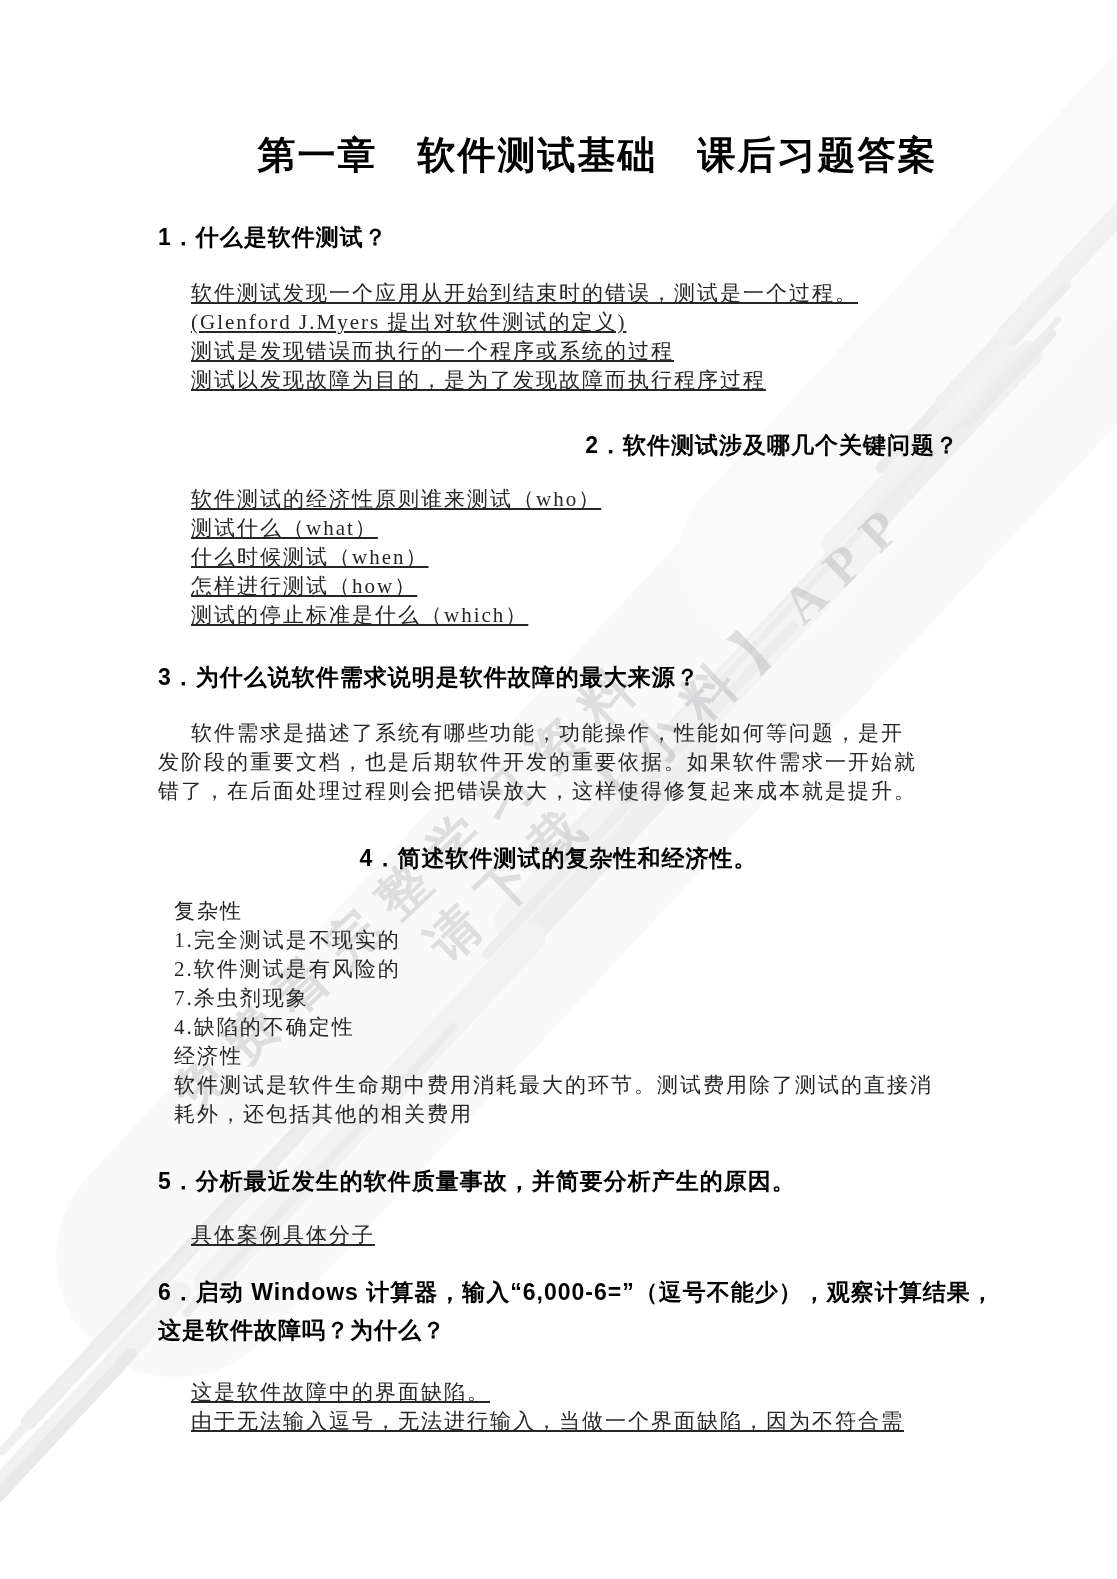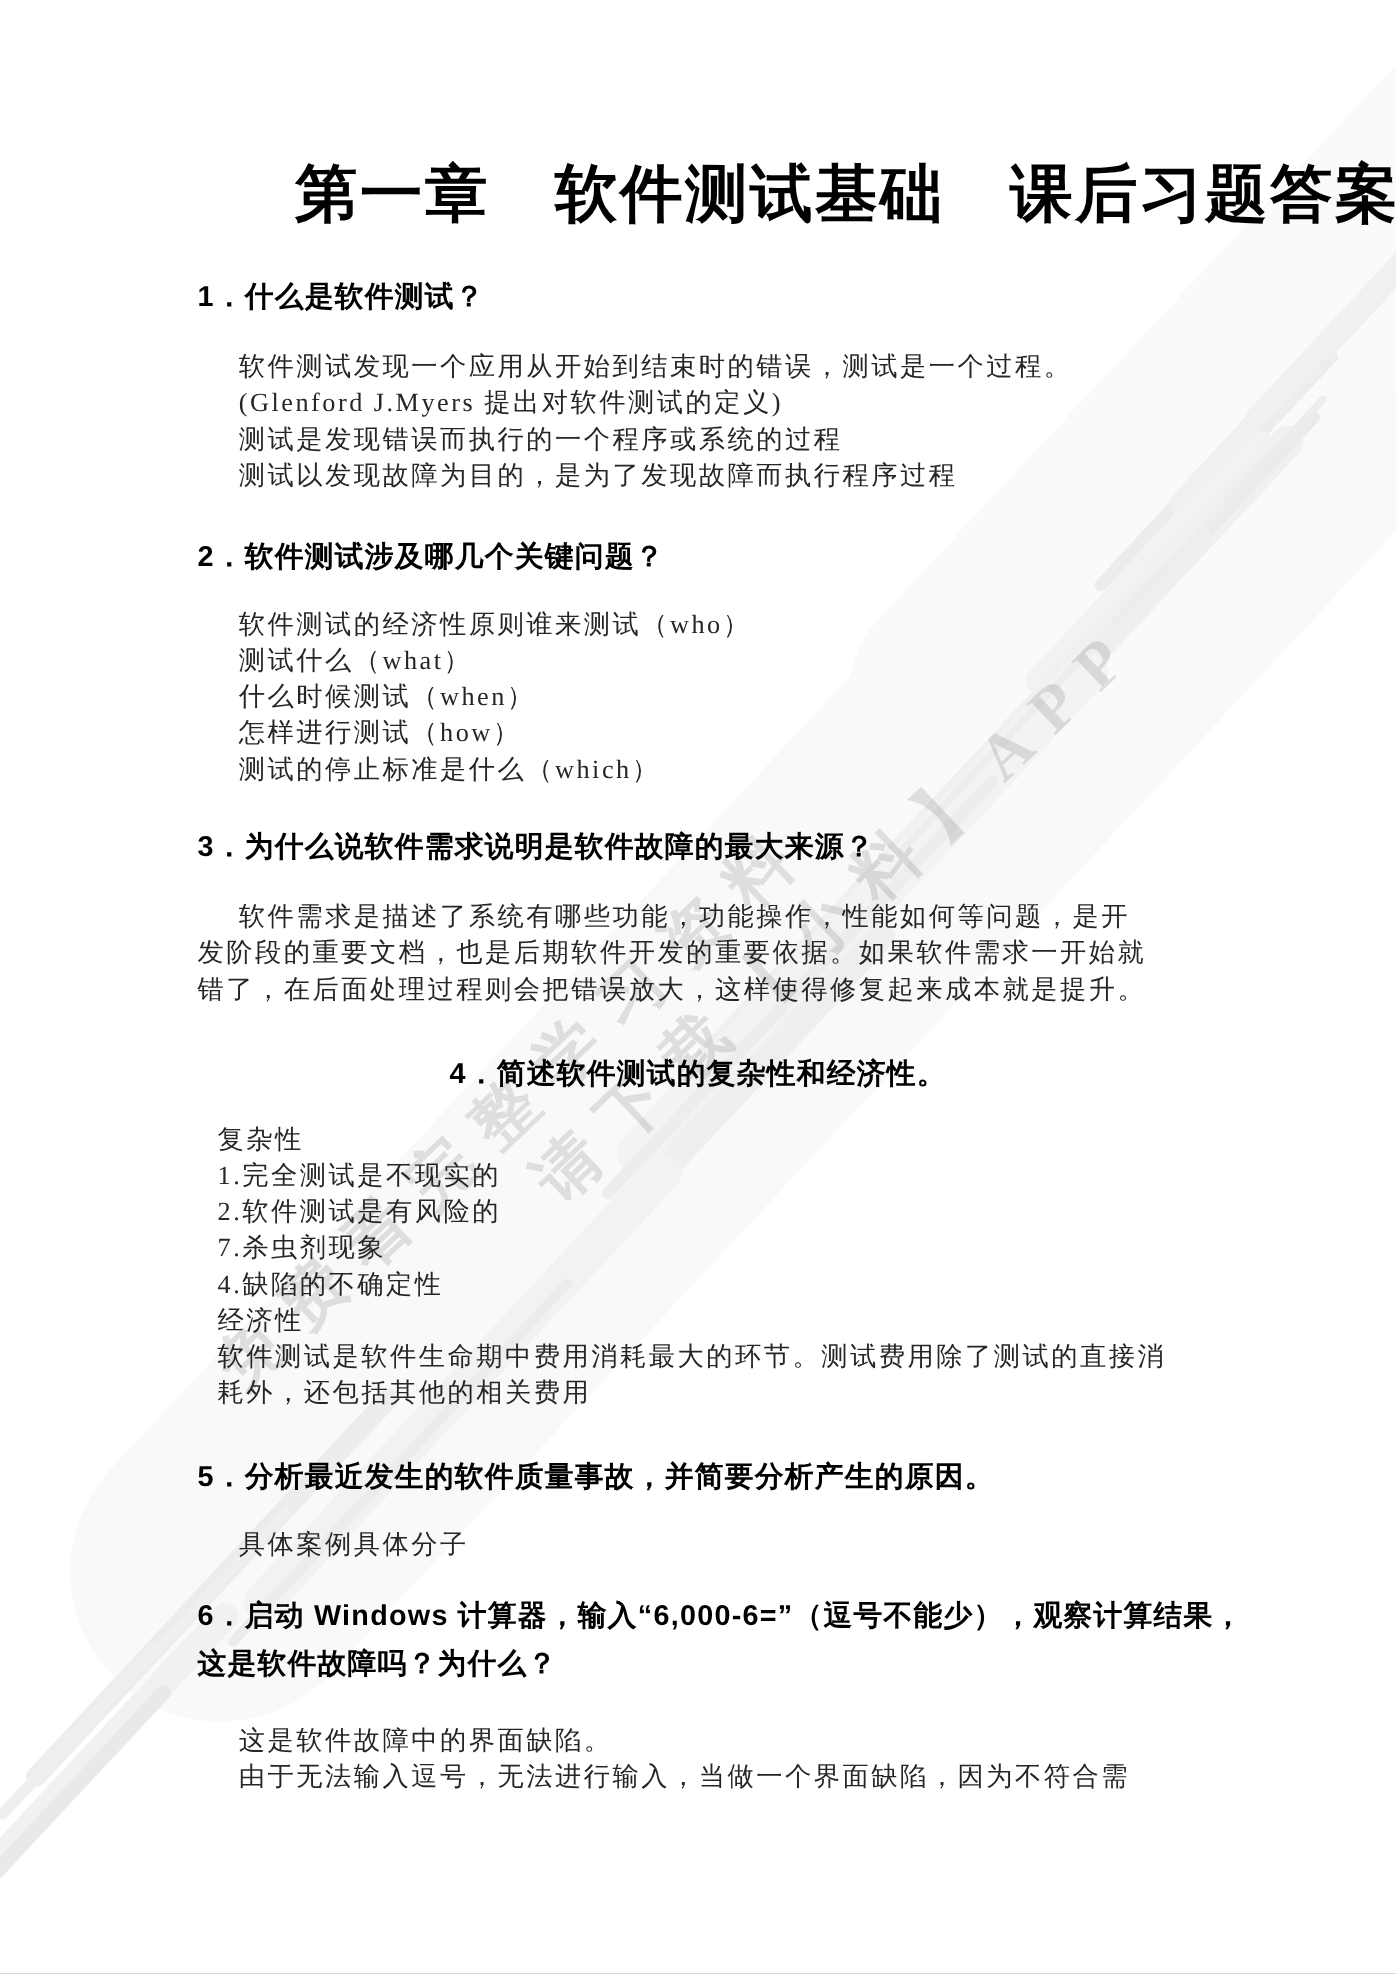--- a/index.html
+++ b/index.html
@@ -70,21 +70,21 @@
     position: relative;
     z-index: 1;
     padding: 0 158px;
   }
   .doc-title {
     margin-top: 130px;
     margin-left: 78px;
     text-align: center;
     font-family: "Liberation Sans", "DejaVu Sans", sans-serif;
     font-weight: 700;
-    font-size: 50px;
+    font-size: 38px;
     line-height: 50px;
     letter-spacing: 2px;
     color: #000000;
     white-space: pre;
   }
   .q-heading {
     font-family: "Liberation Sans", "DejaVu Sans", sans-serif;
     font-weight: 700;
     font-size: 23px;
     line-height: 38px;
@@ -92,26 +92,26 @@
     color: #000000;
     white-space: pre;
   }
   .answer { color: #262626; }
   .a-line {
     font-size: 21px;
     line-height: 29px;
     letter-spacing: 2px;
     white-space: pre;
   }
-  .indented .a-line { padding-left: 33px; }
+  .indented .a-line { padding-left: 33px; text-decoration: underline; }
   .first-indent { padding-left: 33px; }
 
   .mt-h1 { margin-top: 38px; }
   .mt-a1 { margin-top: 23px; }
-  .mt-h2 { margin-top: 31px; }
+  .mt-h2 { margin-top: 31px; text-align: right; }
   .mt-a2 { margin-top: 21px; }
   .mt-h3 { margin-top: 28px; }
   .mt-a3 { margin-top: 23px; }
   .mt-h4 { margin-top: 33px; text-align: center; }
   .mt-a4 { margin-top: 20px; margin-left: 16px; }
   .mt-h5 { margin-top: 33px; }
   .mt-a5 { margin-top: 21px; }
   .mt-h6 { margin-top: 23px; }
   .mt-a6 { margin-top: 29px; }
 </style>

